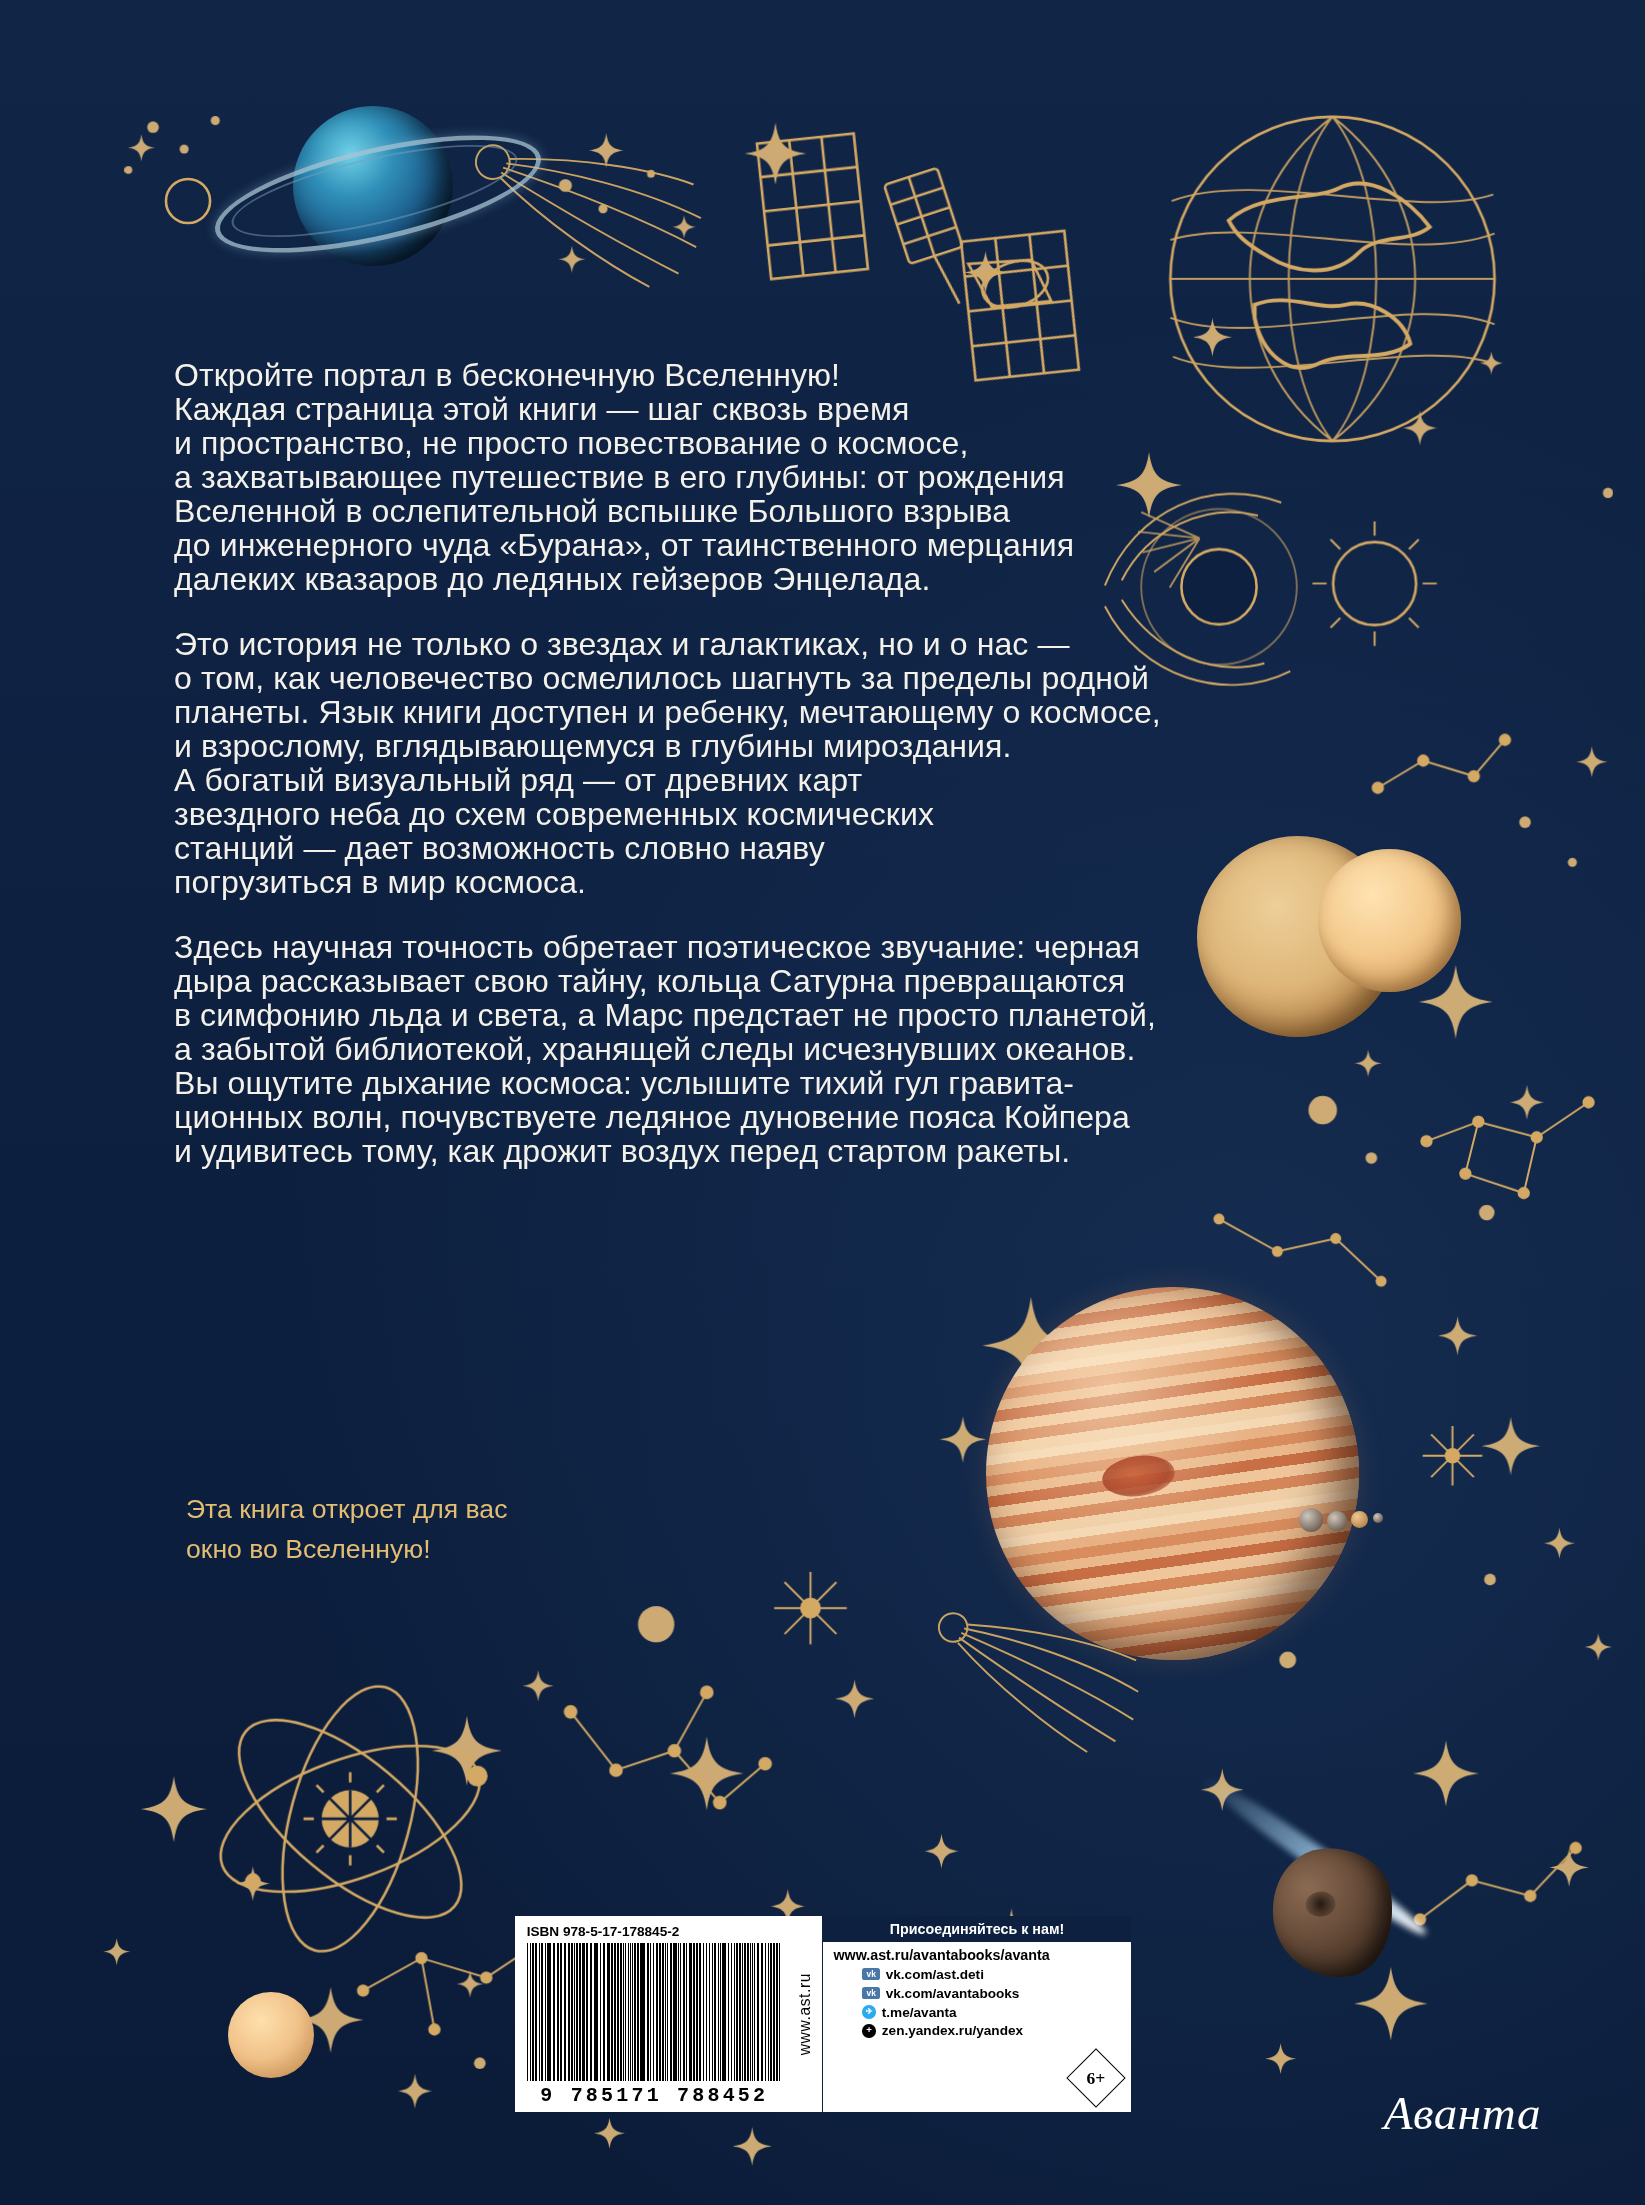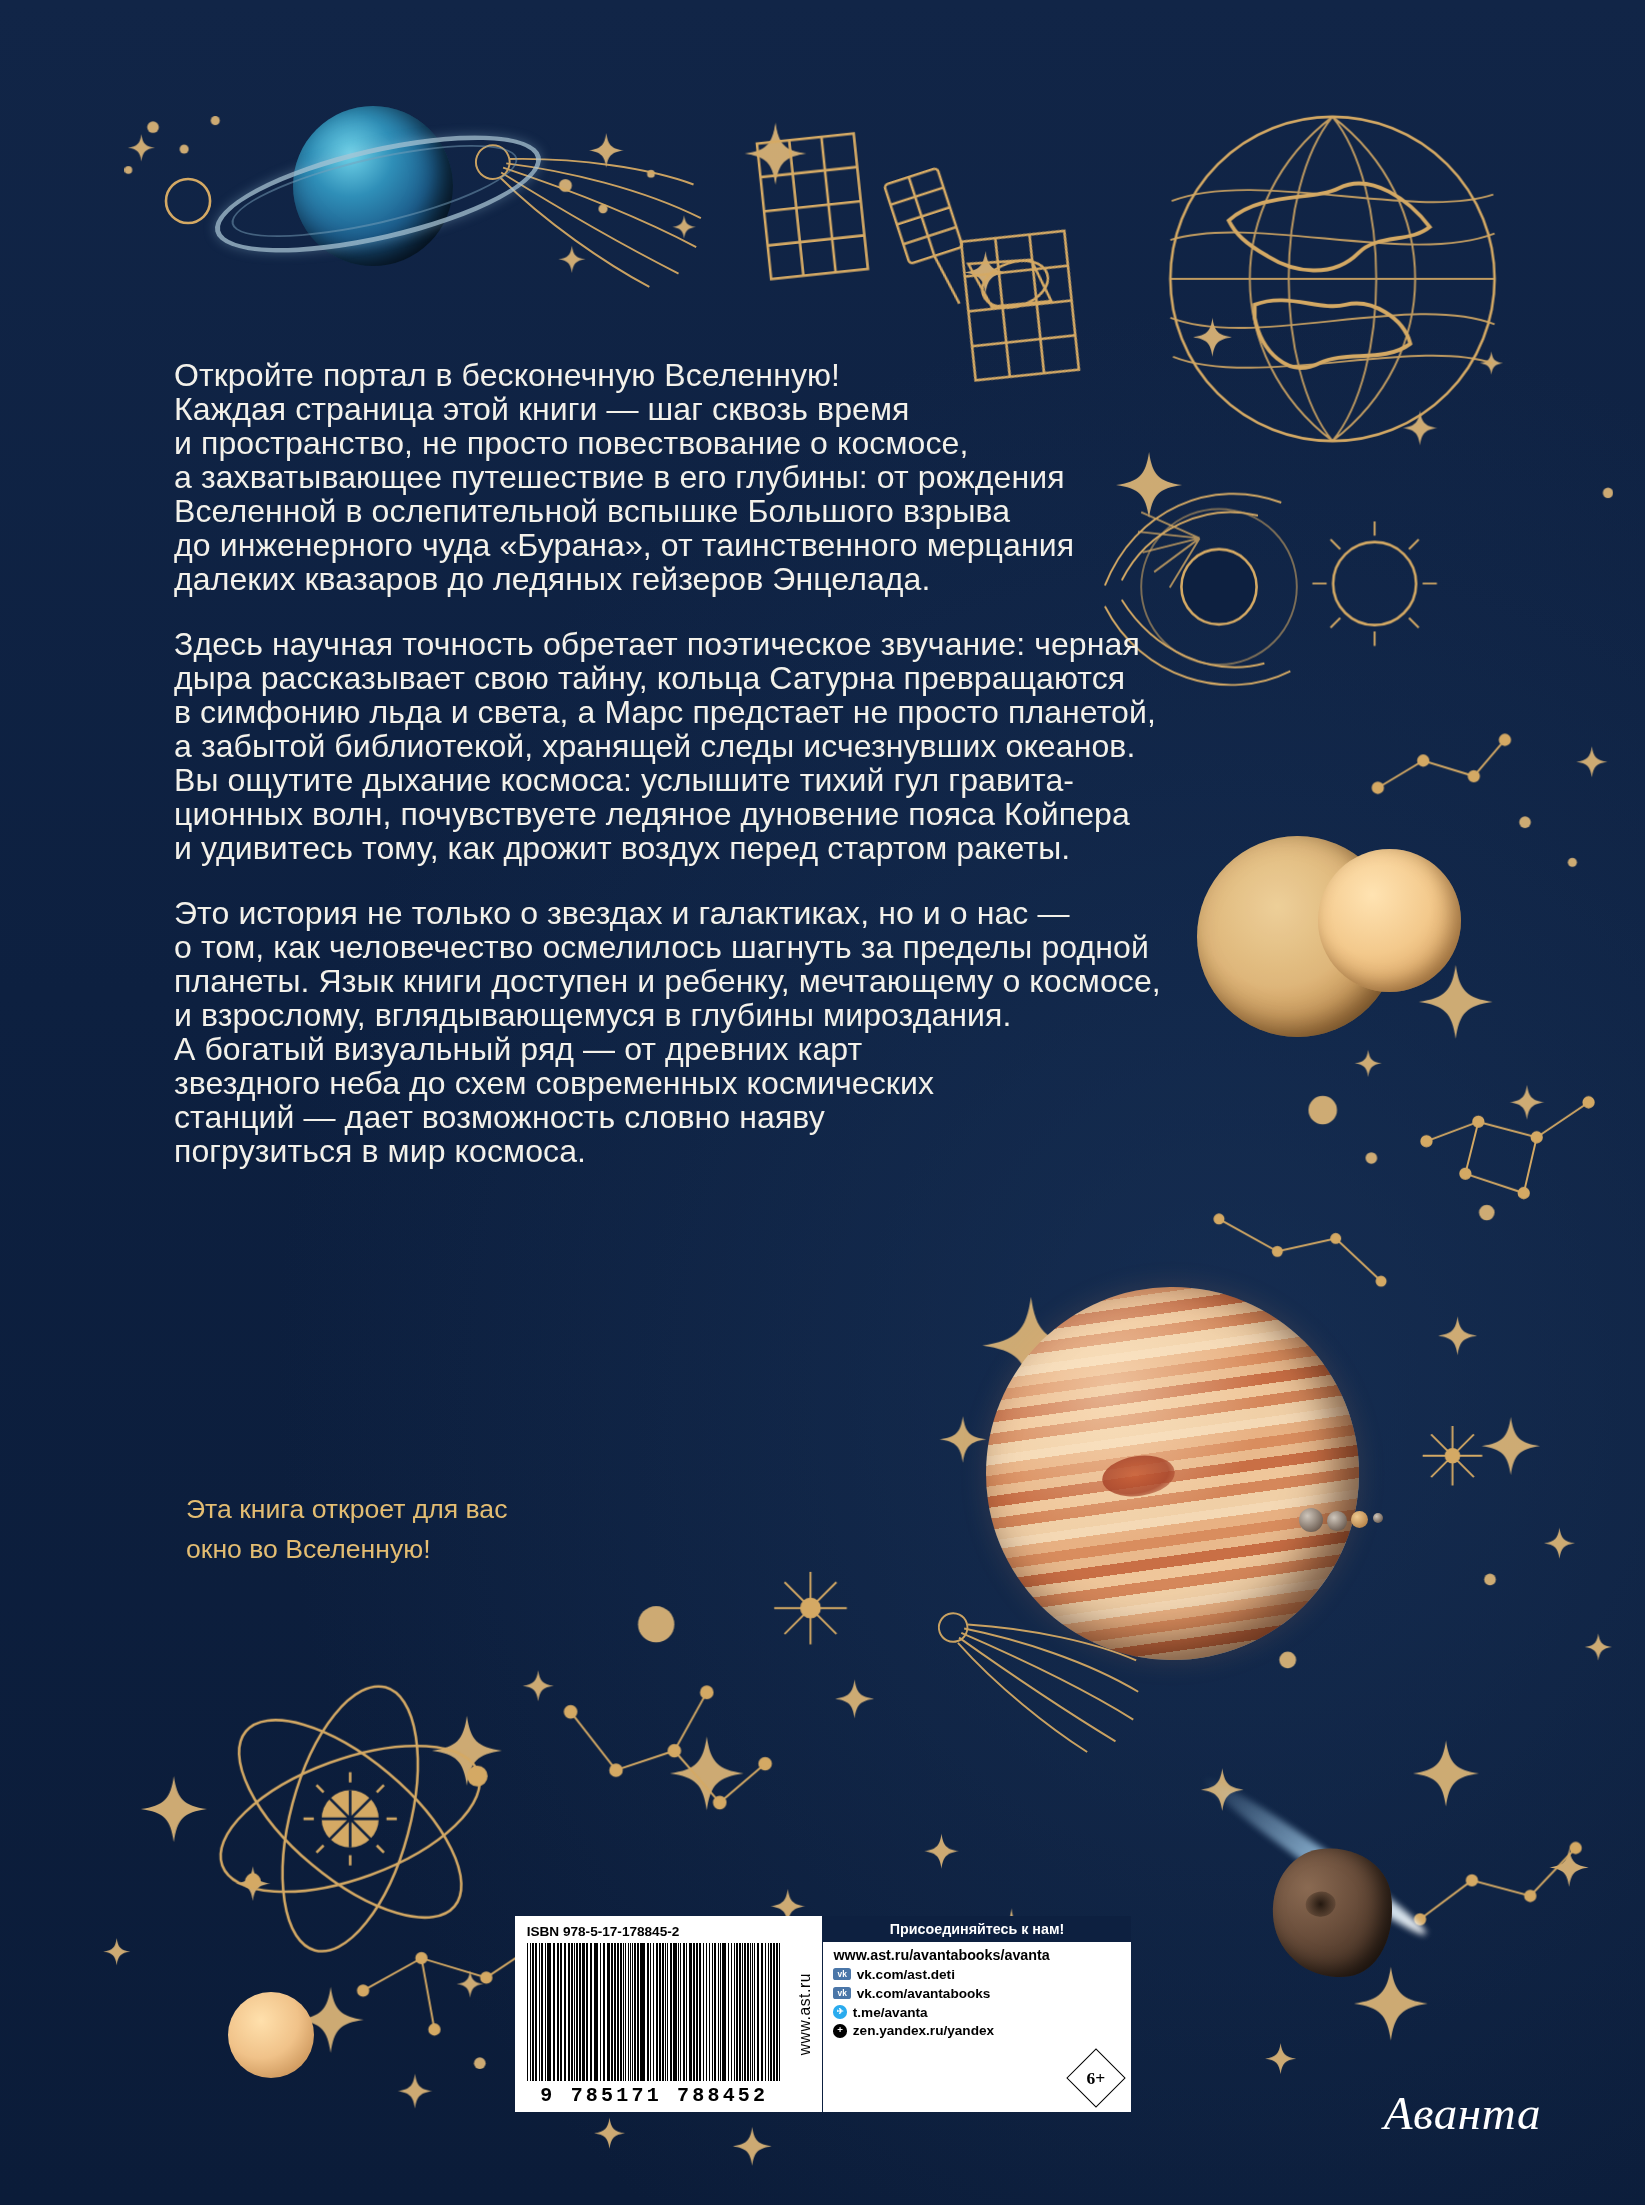--- a/index.html
+++ b/index.html
@@ -157,20 +157,21 @@
     width: 17.5px;
     height: 12.3px;
     border-radius: 2.6px;
     background: #4a76a8;
     color: #fff;
     font-size: 8.4px;
     line-height: 12.3px;
     text-align: center;
     font-weight: bold;
     flex: none;
+    margin-left: 29px;
   }
   .sicon.tg { background: #2aabee; border-radius: 50%; width: 13.6px; height: 13.6px; line-height: 13.6px; font-size: 8.4px;}
   .sicon.zen { background: #000; border-radius: 50%; width: 13.6px; height: 13.6px; line-height: 12.3px; font-size: 9.7px;}
   .age-badge {
     position: absolute;
     right: 14.3px;
     bottom: 13px;
     width: 40px;
     height: 40px;
     border: 1.9px solid #000;
@@ -568,35 +569,35 @@
   <div id="meteor"></div>
 
   <div id="copy">
     <p>Откройте портал в бесконечную Вселенную!
 Каждая страница этой книги — шаг сквозь время
 и пространство, не просто повествование о космосе,
 а захватывающее путешествие в его глубины: от рождения
 Вселенной в ослепительной вспышке Большого взрыва
 до инженерного чуда «Бурана», от таинственного мерцания
 далеких квазаров до ледяных гейзеров Энцелада.</p>
-    <p>Здесь научная точность обретает поэтическое звучание: черная
-дыра рассказывает свою тайну, кольца Сатурна  превращаются
-в симфонию льда и света, а Марс предстает не просто планетой,
-а забытой библиотекой, хранящей следы исчезнувших океанов.
-Вы ощутите дыхание космоса: услышите тихий гул гравита-
-ционных волн, почувствуете ледяное дуновение пояса Койпера
-и удивитесь тому, как дрожит воздух перед стартом ракеты.</p>
     <p>Это история не только о звездах и галактиках, но и о нас —
 о том, как человечество осмелилось шагнуть за пределы родной
 планеты. Язык книги доступен и ребенку, мечтающему о космосе,
 и взрослому, вглядывающемуся в глубины мироздания.
 А богатый визуальный ряд — от древних карт
 звездного неба до схем современных космических
 станций — дает возможность словно наяву
 погрузиться в мир космоса.</p>
+    <p>Здесь научная точность обретает поэтическое звучание: черная
+дыра рассказывает свою тайну, кольца Сатурна  превращаются
+в симфонию льда и света, а Марс предстает не просто планетой,
+а забытой библиотекой, хранящей следы исчезнувших океанов.
+Вы ощутите дыхание космоса: услышите тихий гул гравита-
+ционных волн, почувствуете ледяное дуновение пояса Койпера
+и удивитесь тому, как дрожит воздух перед стартом ракеты.</p>
   </div>
 
   <div id="tagline">Эта книга откроет для вас
 окно во Вселенную!</div>
 
   <div id="infoPanel">
 
     <div class="isbn-zone">
       <div class="isbn-text">ISBN 978-5-17-178845-2</div>
       <div class="barcode" id="barcode">

